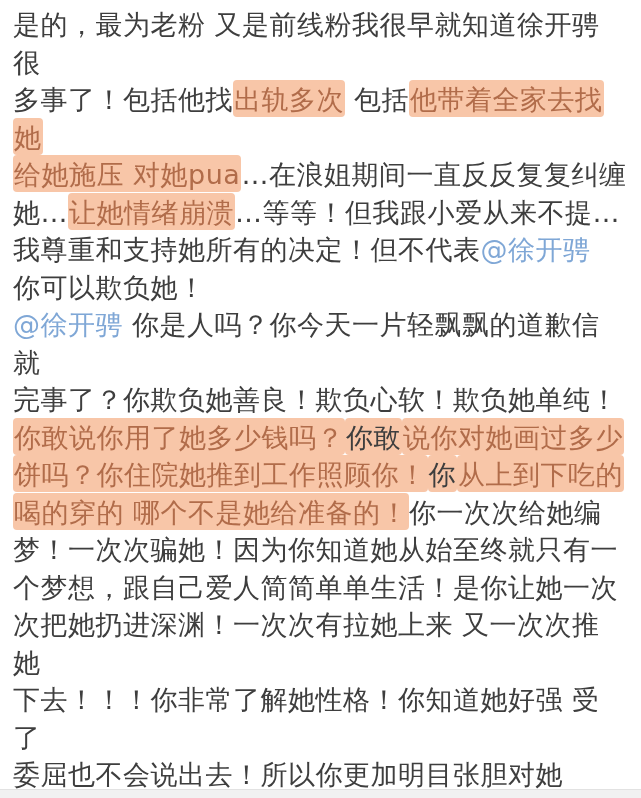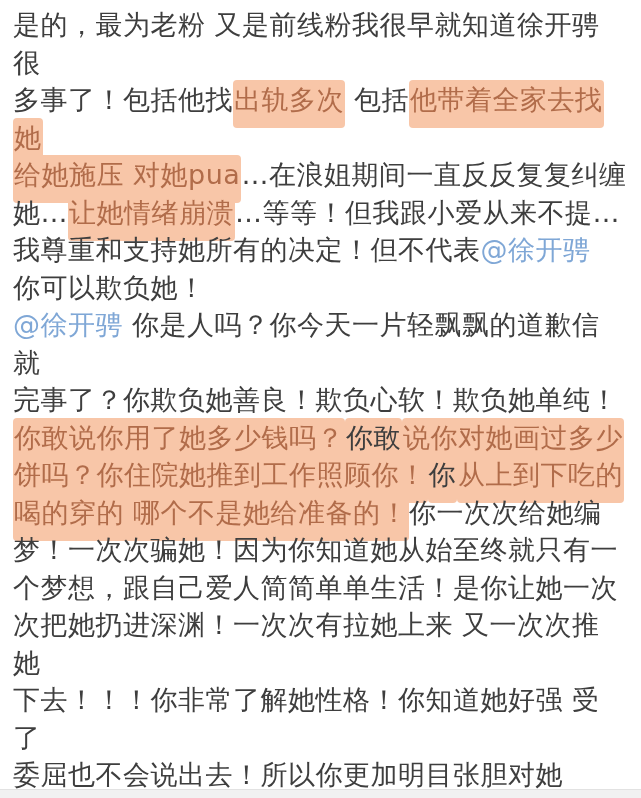--- a/index.html
+++ b/index.html
@@ -23,21 +23,21 @@
   }
   .post p {
     margin: 0;
     padding: 0;
   }
   .seg-normal {
     color: var(--text-color, #3e3e3e);
   }
   .seg-hl, .seg-hl-dark {
     background: var(--hl-bg, #f8c6a8);
-    padding: 4px 1px 13px 1px;
+    padding: 4px 1px 2px 1px;
     border-radius: 4px;
     box-decoration-break: clone;
     -webkit-box-decoration-break: clone;
   }
   .seg-hl {
     color: var(--hl-text, #b16c4a);
   }
   .seg-hl-dark {
     color: var(--text-color, #3e3e3e);
   }

